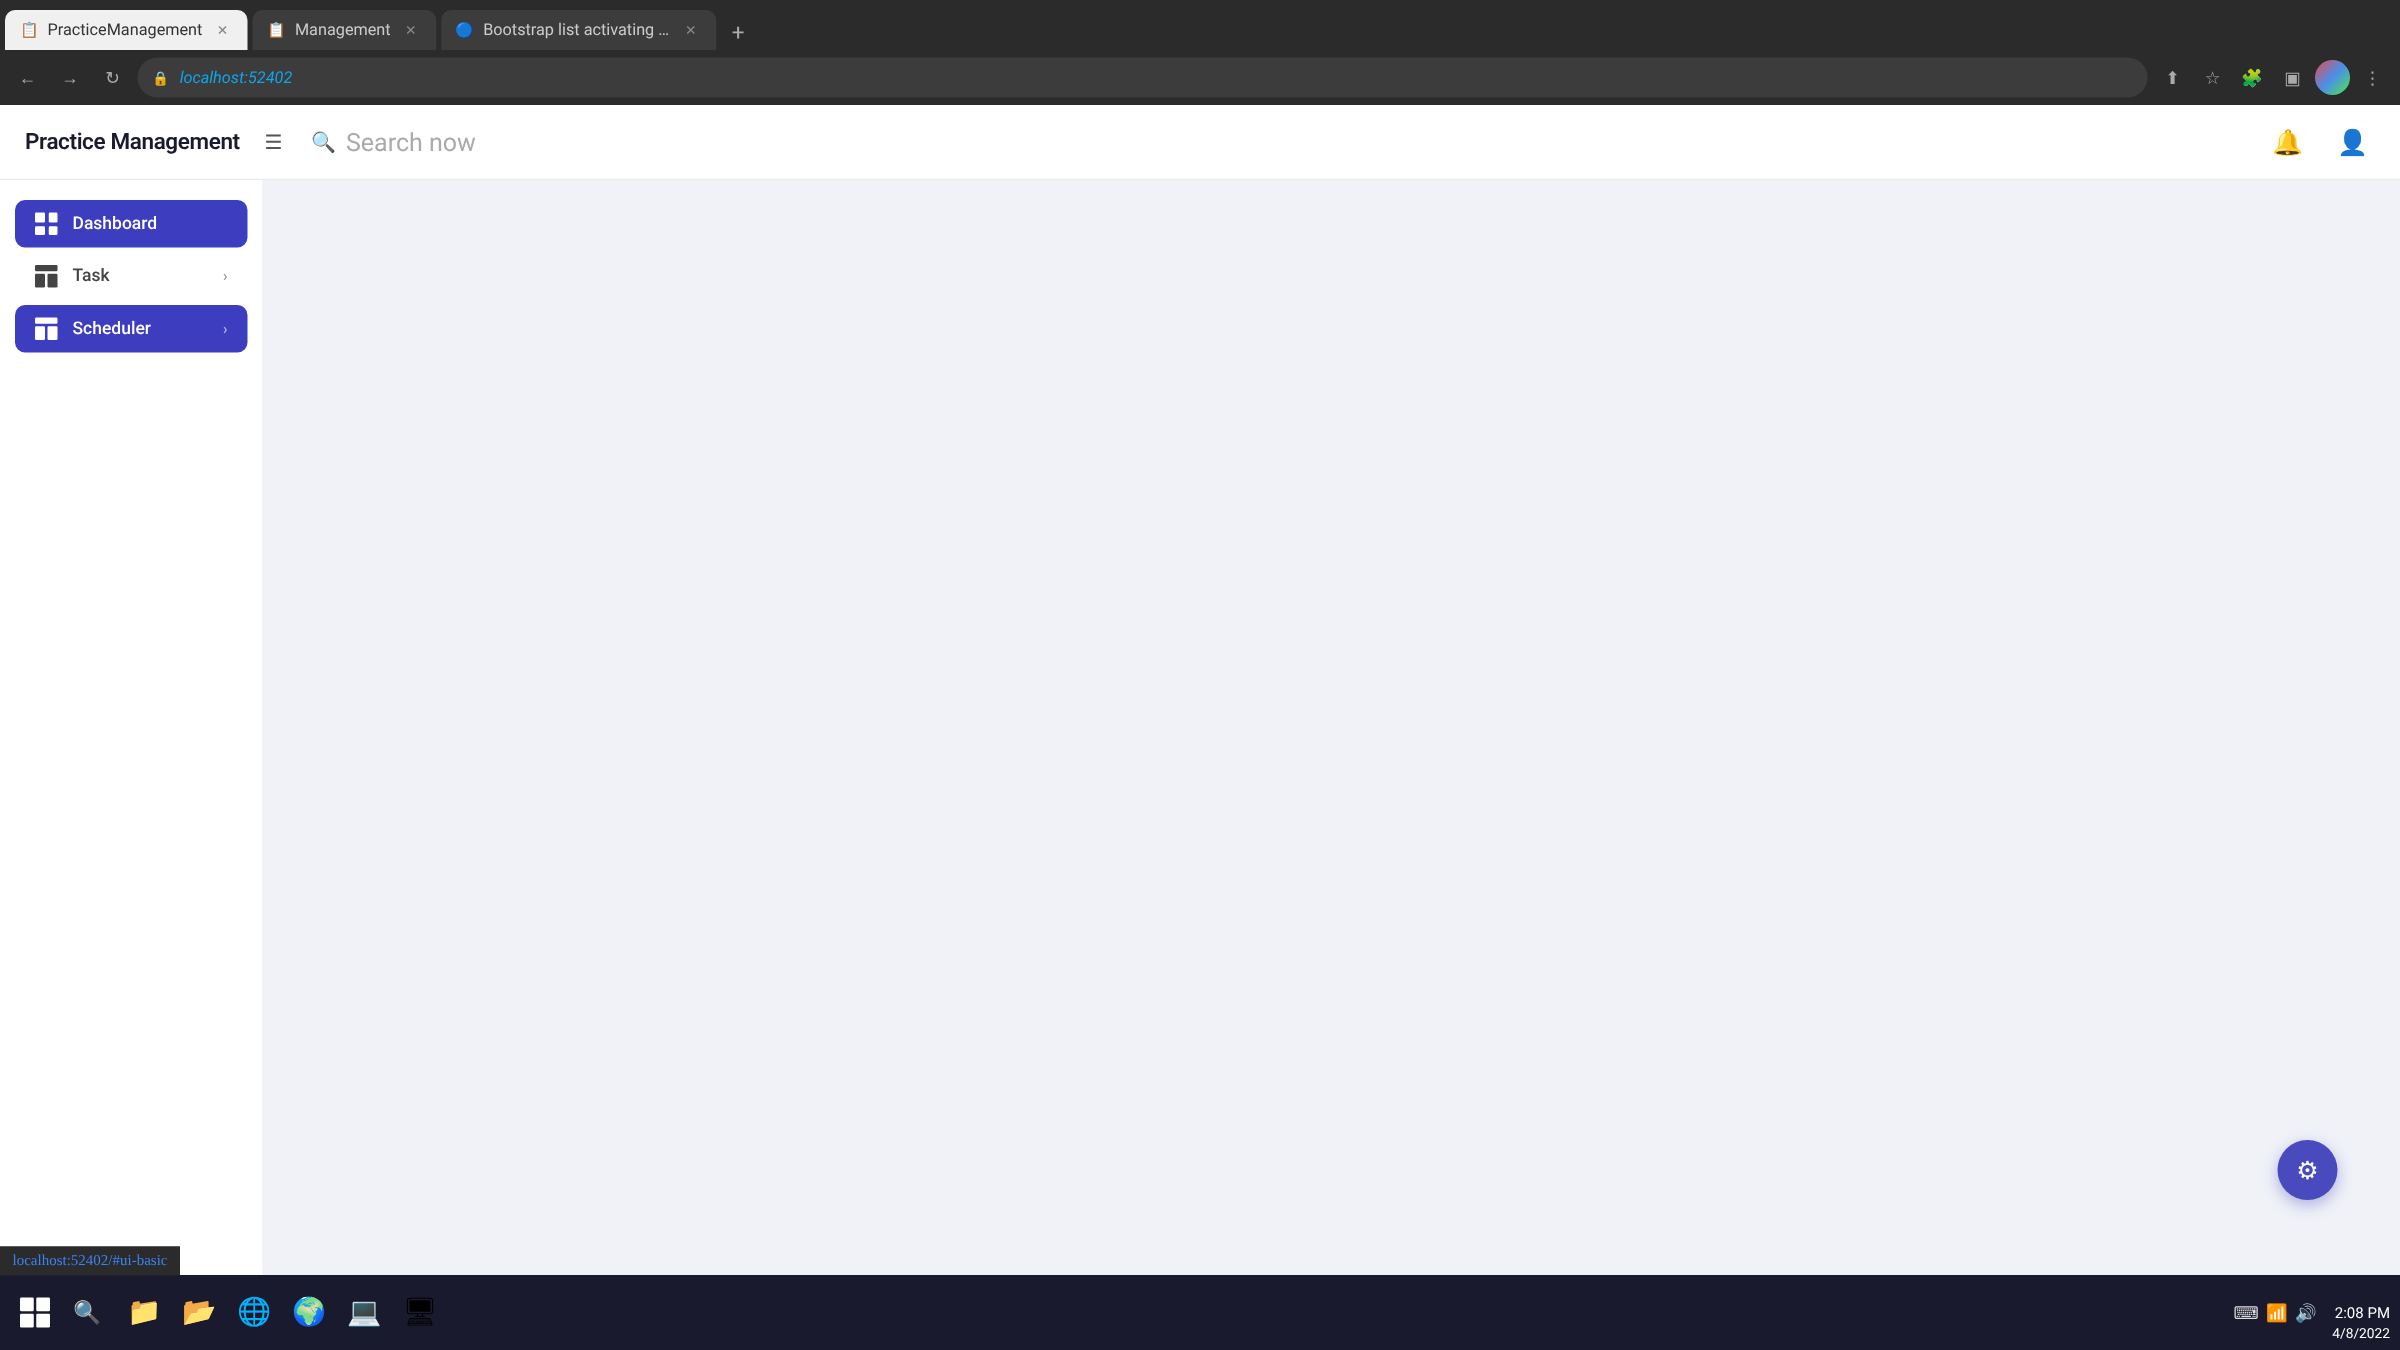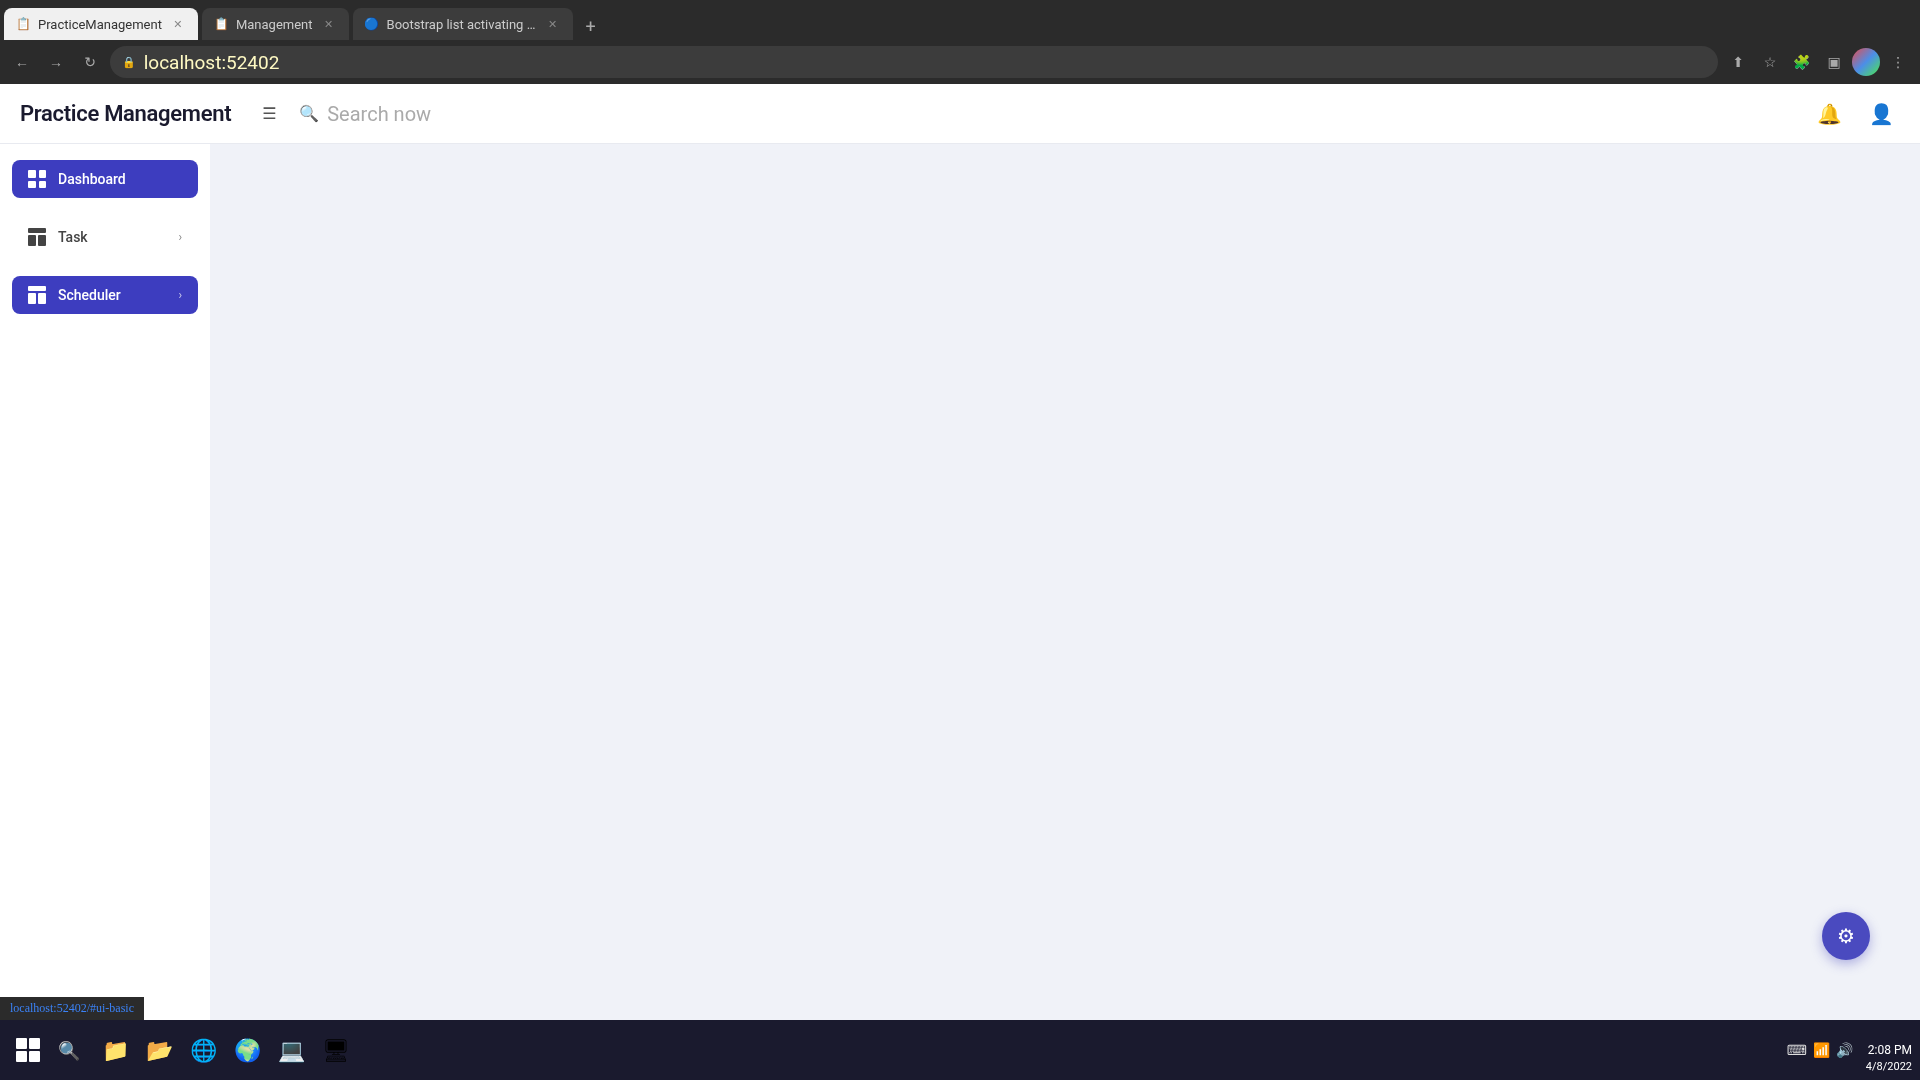--- a/index.html
+++ b/index.html
@@ -116,22 +116,23 @@
       background: #3c3c3c;
       border-radius: 20px;
       display: flex;
       align-items: center;
       padding: 4px 12px;
       gap: 8px;
       height: 32px;
     }
 
     .address-bar-url {
-      font-size: 19px;
-      color: #fef9c3;
+      font-size: 13px;
+      color: #0ea5e9;
+      font-style: italic;
     }
 
     .address-bar-lock {
       color: #aaa;
       font-size: 11px;
     }
 
     .browser-actions {
       display: flex;
       gap: 4px;
@@ -170,24 +171,24 @@
       display: flex;
       align-items: center;
       padding: 0 20px;
       height: 60px;
       background: white;
       border-bottom: 1px solid #e8eaf0;
       flex-shrink: 0;
     }
 
     .app-title {
-      font-size: 22px;
+      font-size: 18px;
       font-weight: 600;
       color: #1a1a2e;
-      margin-right: 20px;
+      margin-right: 9px;
       letter-spacing: -0.3px;
     }
 
     .hamburger-btn {
       width: 36px;
       height: 36px;
       display: flex;
       align-items: center;
       justify-content: center;
       cursor: pointer;
@@ -254,21 +255,21 @@
     }
 
     
     .sidebar {
       width: 210px;
       background: white;
       flex-shrink: 0;
       padding: 16px 12px;
       display: flex;
       flex-direction: column;
-      gap: 20px;
+      gap: 4px;
     }
 
     .sidebar-item {
       display: flex;
       align-items: center;
       padding: 10px 16px;
       border-radius: 8px;
       cursor: pointer;
       gap: 12px;
       font-size: 14px;

